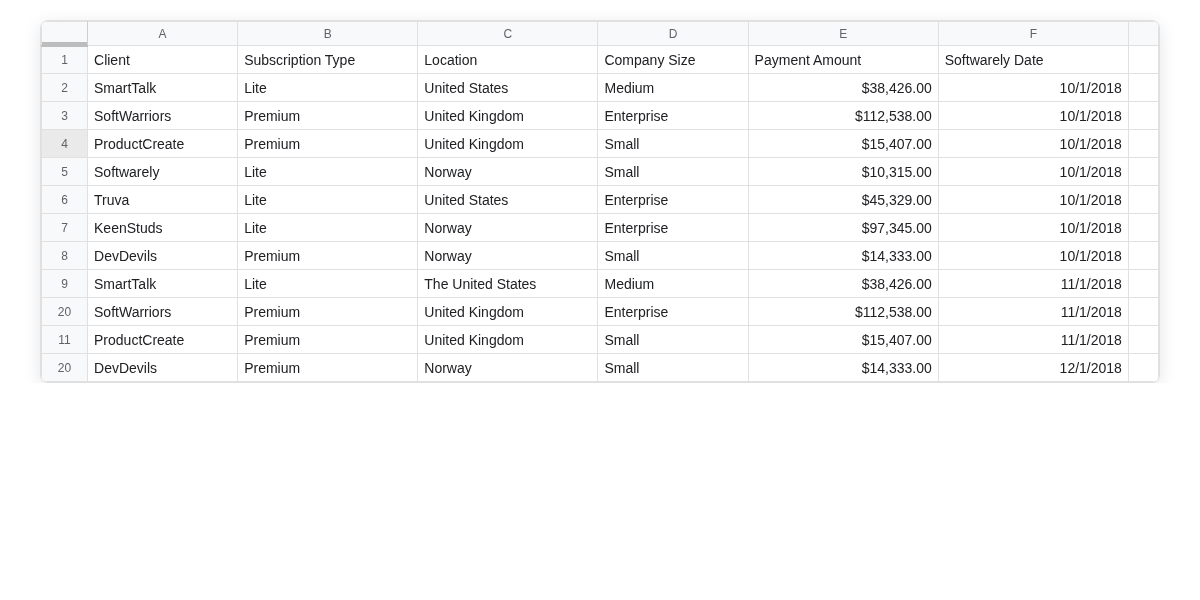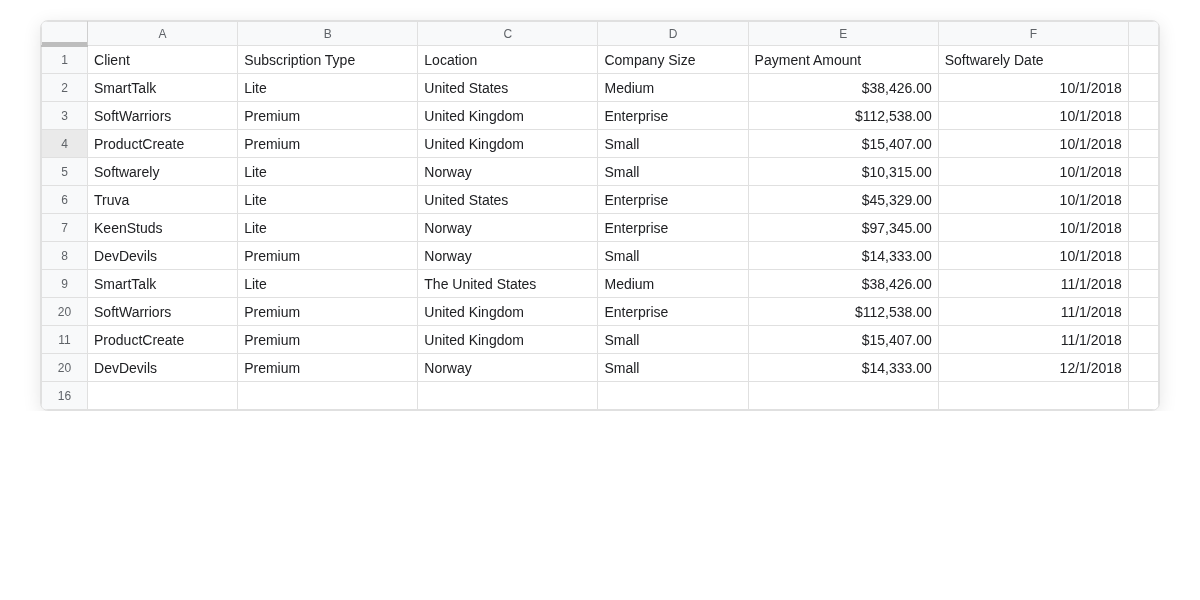--- a/index.html
+++ b/index.html
@@ -222,25 +222,15 @@
         <tr>
           <td class="rownum">20</td>
           <td class="cell">DevDevils</td>
           <td class="cell">Premium</td>
           <td class="cell">Norway</td>
           <td class="cell">Small</td>
           <td class="cell right">$14,333.00</td>
           <td class="cell right">12/1/2018</td>
           <td class="cell"></td>
         </tr>
-        <tr>
-          <td class="rownum">16</td>
-          <td class="cell"></td>
-          <td class="cell"></td>
-          <td class="cell"></td>
-          <td class="cell"></td>
-          <td class="cell"></td>
-          <td class="cell"></td>
-          <td class="cell"></td>
-        </tr>
       </tbody>
   </table>
 </div>
 
 </body></html>

